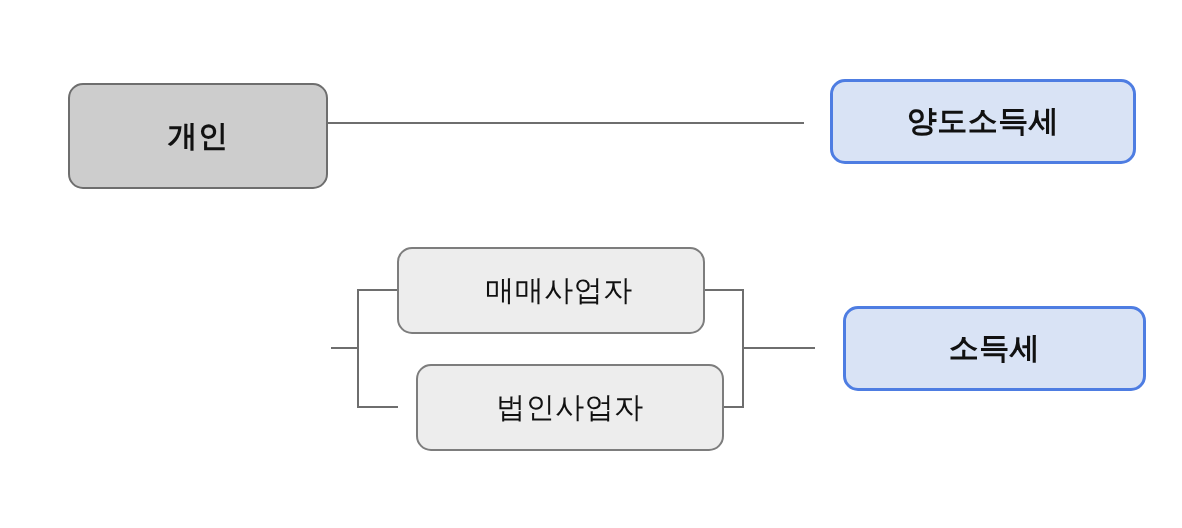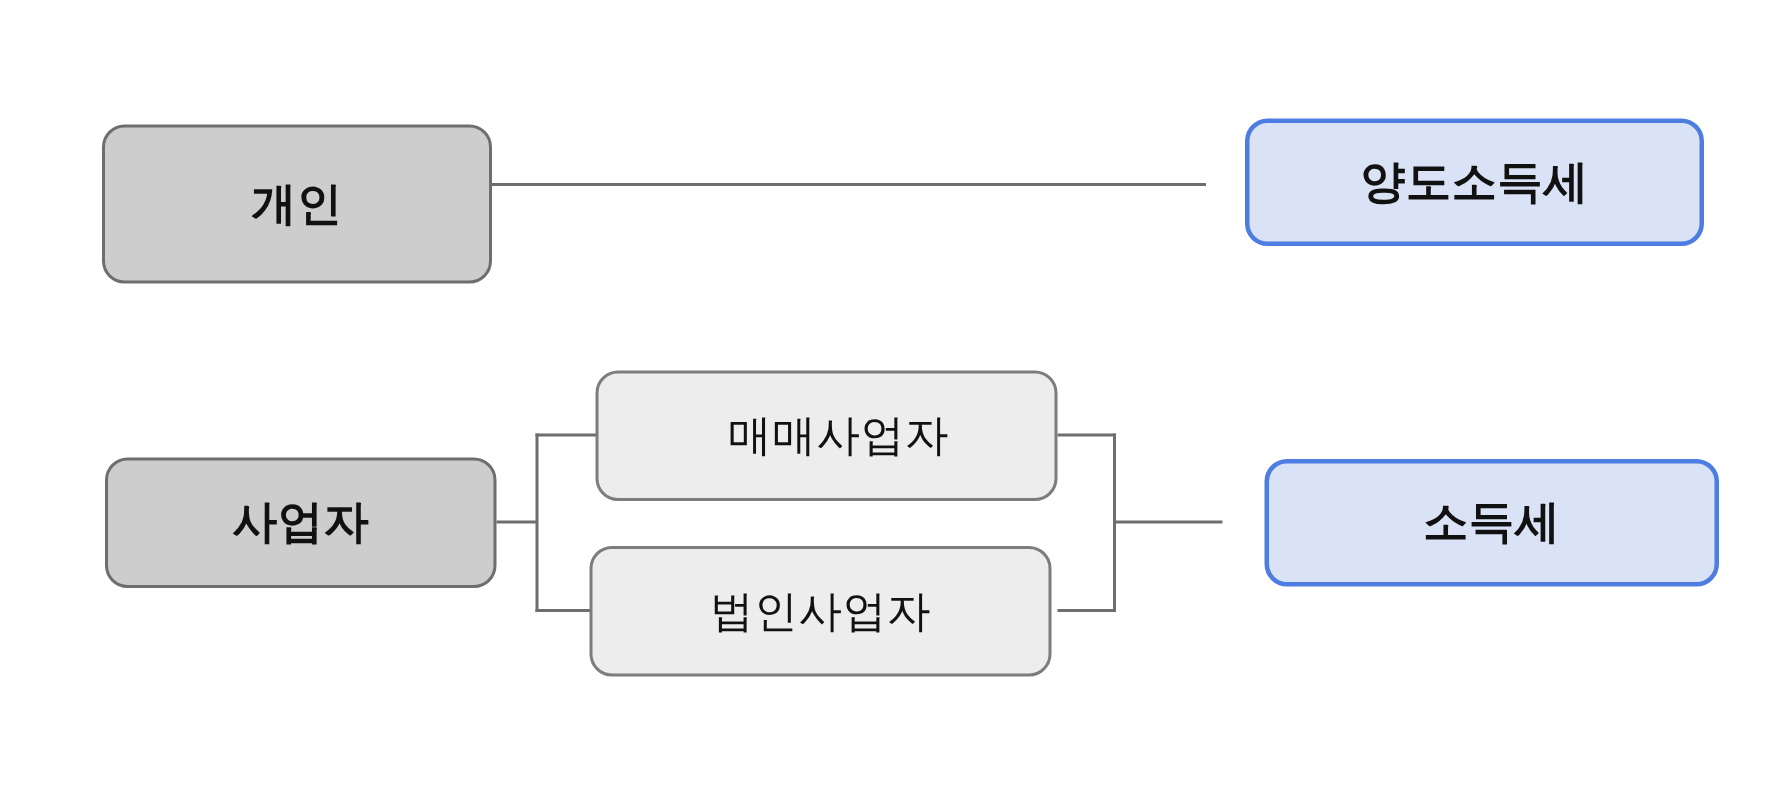--- a/index.html
+++ b/index.html
@@ -76,29 +76,26 @@
   <div class="line h" style="left:742px; top:347px; width:73px;"></div>
 
   <div class="node gray" style="left:68px; top:83px; width:260px; height:106px;">
     <span>개인</span>
   </div>
 
   <div class="node blue" style="left:802px; top:79px; width:306px; height:85px;">
     <span>양도소득세</span>
   </div>
 
-  <div class="node gray" style="left:70px; top:305px; width:261px; height:87px;">
-    <span>사업자</span>
-  </div>
 
   <div class="node light" style="left:397px; top:247px; width:308px; height:87px;padding-left:16px;">
     <span>매매사업자</span>
   </div>
 
-  <div class="node light" style="left:393px; top:364px; width:308px; height:87px;">
+  <div class="node light" style="left:416px; top:364px; width:308px; height:87px;">
     <span>법인사업자</span>
   </div>
 
   <div class="node blue" style="left:815px; top:306px; width:303px; height:85px;">
     <span>소득세</span>
   </div>
 
 </div>
 
 </body></html>

